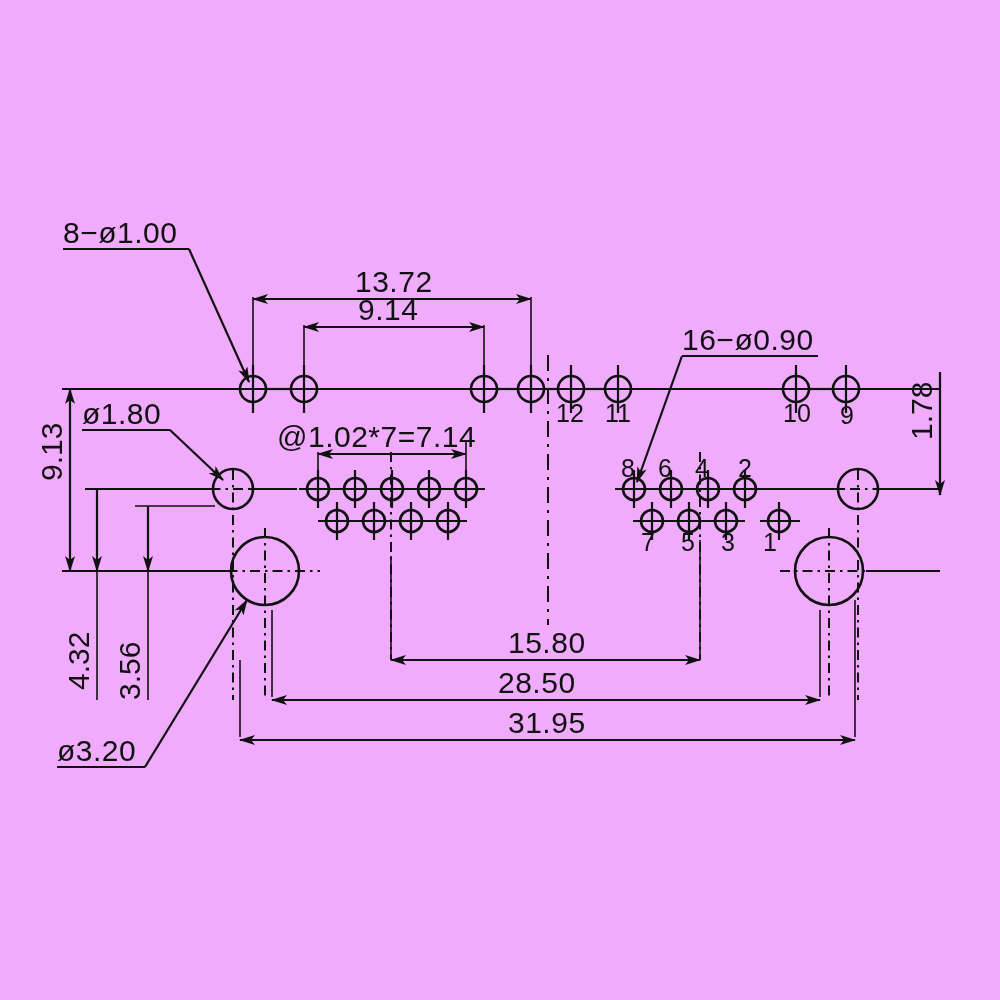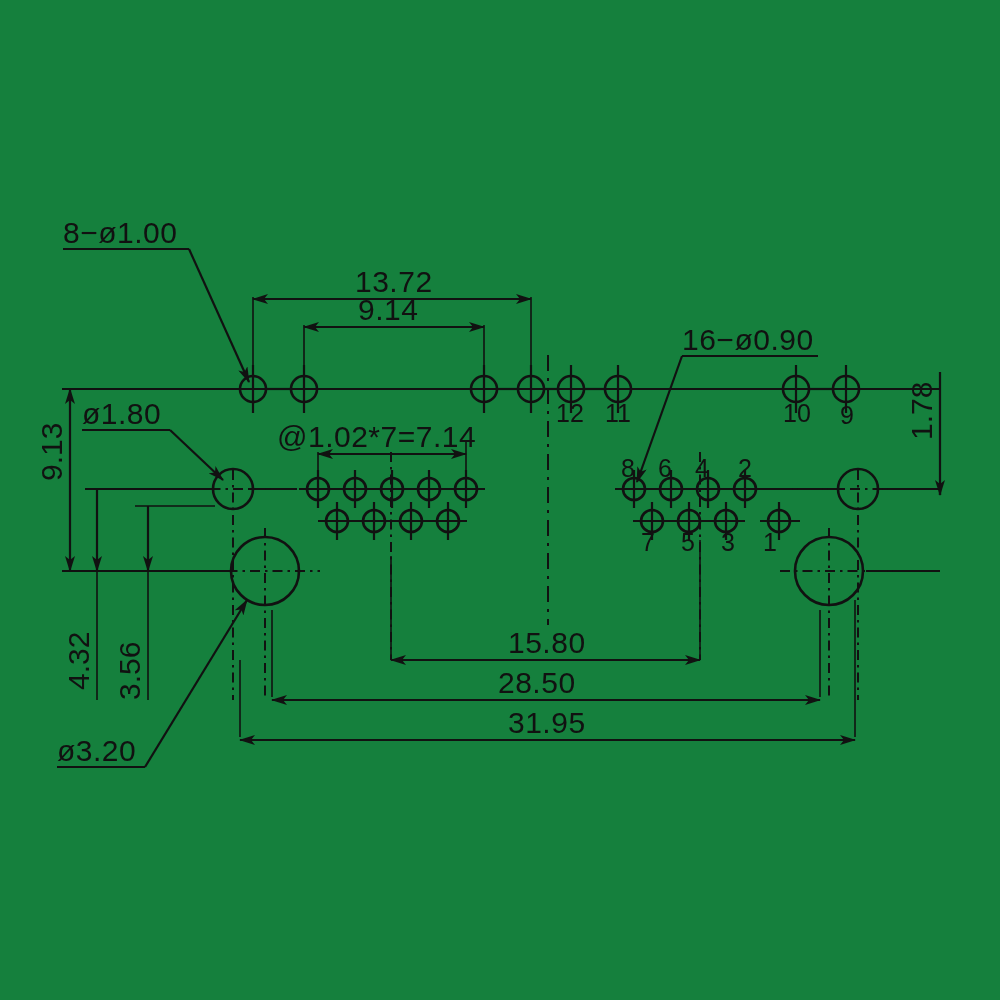--- a/index.html
+++ b/index.html
@@ -4,21 +4,21 @@
 <style>
   html, body {
     margin: 0;
     padding: 0;
     background: #ffffff;
   }
   #root {
     position: relative;
     width: 1000px;
     height: 1000px;
-    background: #15803d;
+    background: #f0abfc;
     font-family: "Liberation Sans", sans-serif;
     overflow: hidden;
   }
   svg#drawing {
     position: absolute;
     left: 0;
     top: 0;
     width: 1000px;
     height: 1000px;
     display: block;

